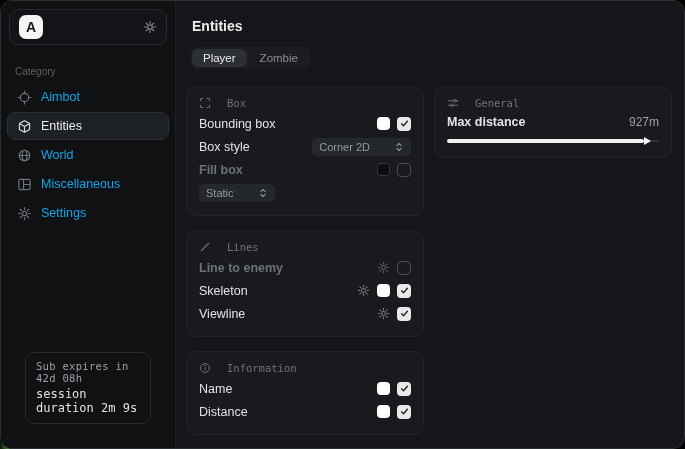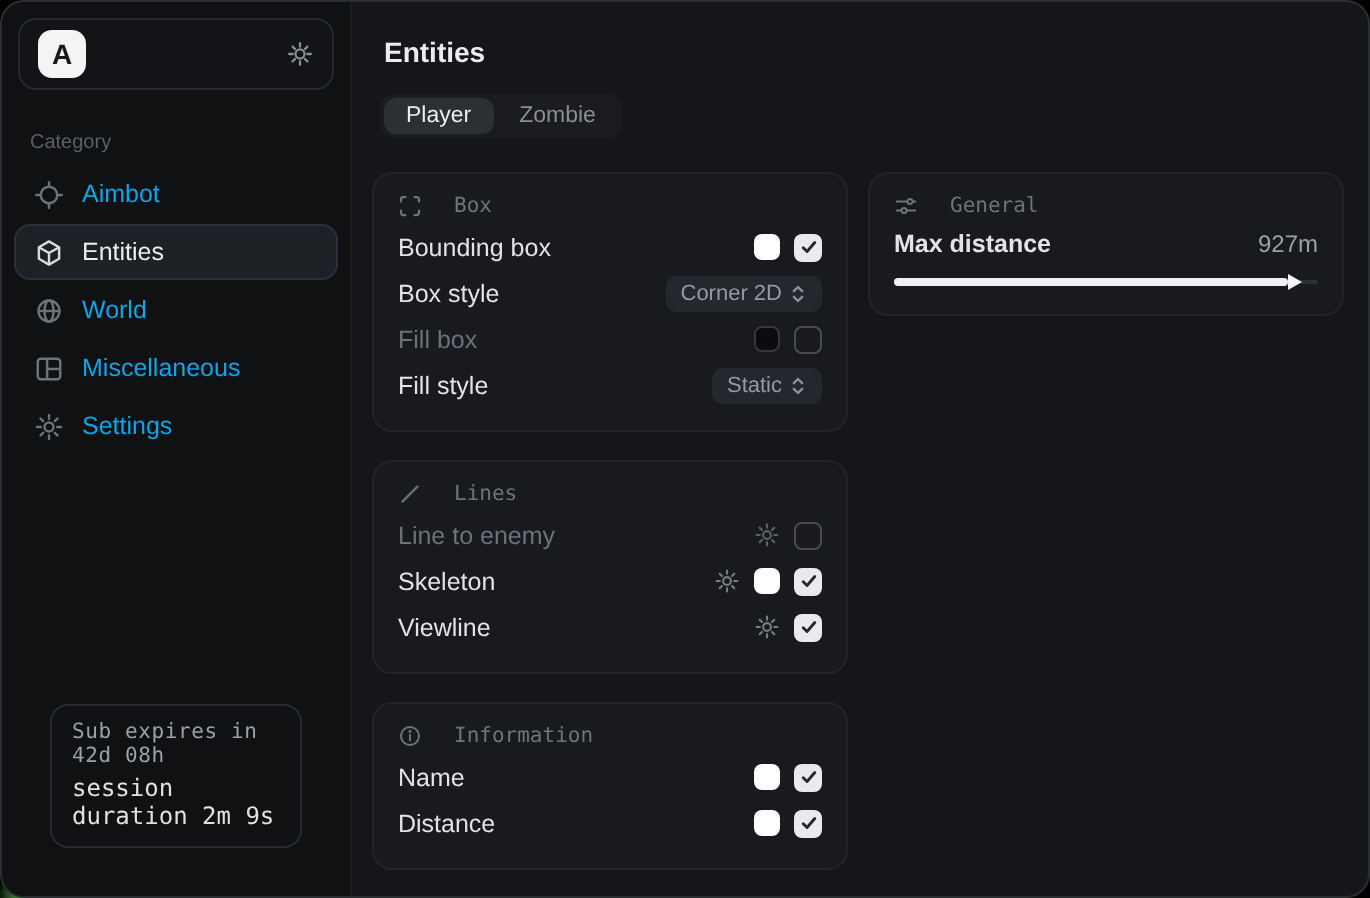--- a/index.html
+++ b/index.html
@@ -44,31 +44,31 @@
   .tab.selected { background:#2c2f34; color:#eceded; }
   .content { display:flex; gap:10px; margin-top:17px; align-items:flex-start; }
   .col-left { width:238px; display:flex; flex-direction:column; gap:14px; }
   .col-right { width:238px; }
   .panel { background:#181a1e; border:1px solid #222428; border-radius:10px; padding:10px 12px 11px; }
   .panel-header { display:flex; align-items:center; gap:16px; color:#6f747b;
     font-family:"DejaVu Sans Mono", monospace; font-size:10.5px; margin-bottom:3px; }
   .panel-header .icon { display:flex; }
   .row { height:23px; display:flex; align-items:center; }
   .row-label { flex:1; color:#e2e3e5; font-size:12.5px; }
-  .row.dim .row-label { color:#6d7178; }
+  .row.dim .row-label { color:#6d7178;font-weight:bold; }
   .controls { display:flex; align-items:center; gap:7px; }
   .swatch { width:13px; height:13px; border-radius:4px; cursor:pointer; }
   .swatch.white { background:#ffffff; }
   .swatch.black { background:#0b0c0d; border:1px solid #35383d; }
   .checkbox { width:14px; height:14px; border-radius:4px; display:flex; align-items:center;
     justify-content:center; cursor:pointer; }
   .checkbox.checked { background:#e9eaec; }
   .checkbox.unchecked { border:1.5px solid #484c52; background:transparent; }
   .select-btn { height:18px; background:#24272b; border-radius:5px; padding:0 7px;
-    display:flex; align-items:center; gap:3px; font-size:11px; color:#959aa0; cursor:pointer; }
+    display:flex; align-items:center; gap:24px; font-size:11px; color:#959aa0; cursor:pointer; }
   .select-btn .icon { display:flex; color:#8e939a; }
   .gear-sm { display:flex; color:#787c83; cursor:pointer; }
   .row.dim .gear-sm { color:#5d6167; }
 
   
   .general-row { display:flex; align-items:flex-end; justify-content:space-between; margin-top:6px; }
   .general-label { color:#e2e3e5; font-size:12.5px; font-weight:bold; }
   .general-value { color:#9aa0a6; font-size:12px; }
   .slider { position:relative; height:10px; margin-top:7px; cursor:pointer; }
   .slider-track { position:absolute; left:0; right:0; top:4px; height:2px; background:#2c2f34;
@@ -202,21 +202,20 @@
               </div>
             </div>
             <div class="row dim">
               <span class="row-label">Fill box</span>
               <div class="controls">
                 <span class="swatch black"></span>
                 <span class="checkbox unchecked"></span>
               </div>
             </div>
             <div class="row">
-              <span class="row-label">Fill style</span>
               <div class="controls">
                 <div class="select-btn">
                   <span>Static</span>
                   <span class="icon">
                     <svg width="10" height="10" viewBox="0 0 12 12" fill="none" stroke="currentColor" stroke-width="1.4" stroke-linecap="round" stroke-linejoin="round">
                         <path d="M3.5 4.3L6 1.8l2.5 2.5M3.5 7.7L6 10.2l2.5-2.5"></path>
                       </svg>
                   </span>
                 </div>
               </div>

